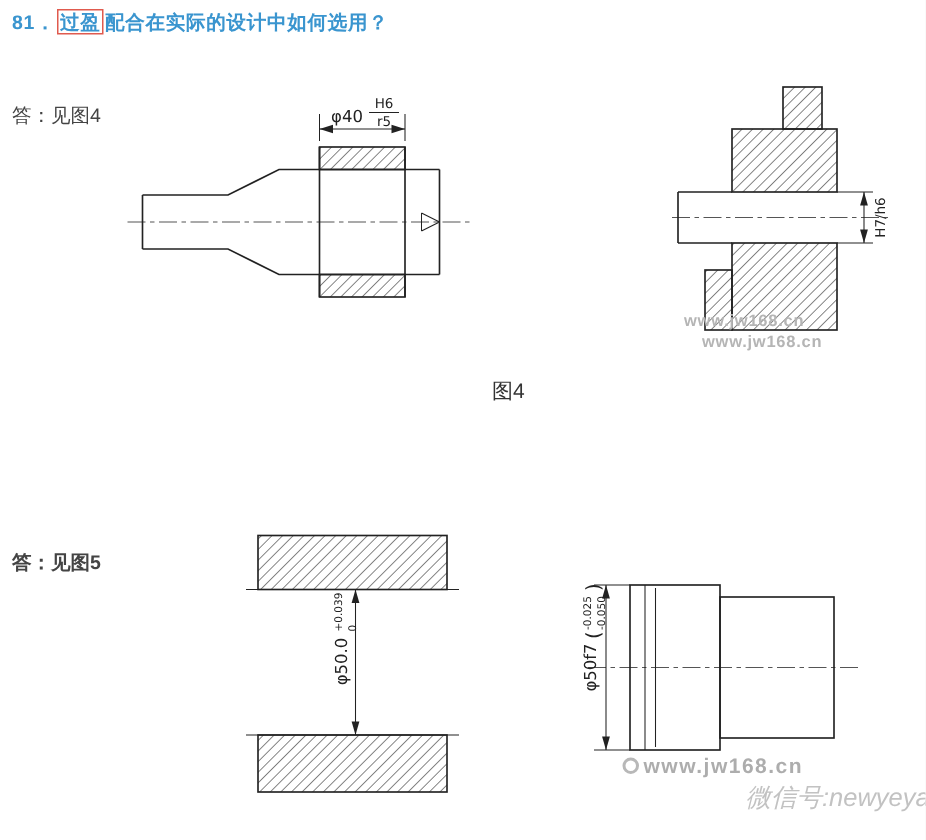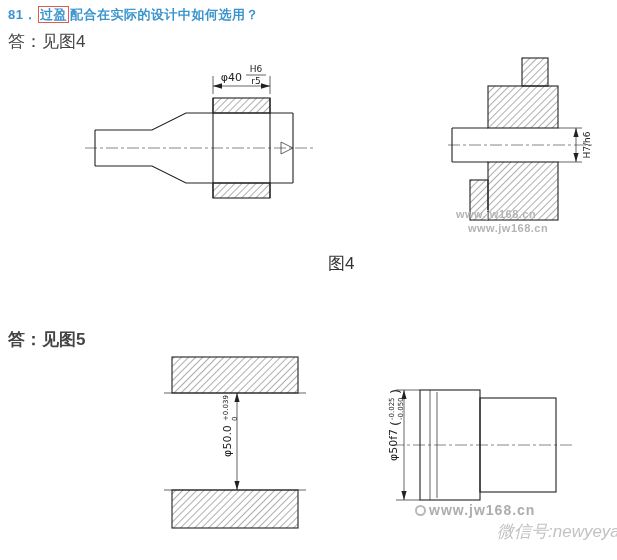--- a/index.html
+++ b/index.html
@@ -5,22 +5,22 @@
   * { box-sizing: border-box; }
   body { margin: 0; background: #e9e9e9; }
   .page {
     position: relative; width: 617px; height: 560px; background: #ffffff;
     font-family: "Liberation Sans", "DejaVu Sans", sans-serif;
     overflow: hidden;
   }
   .abs { position: absolute; }
   .question { color: var(--question_blue, #3a95cf); font-size: 13px; font-weight: bold; letter-spacing: .5px; white-space: nowrap; }
   .hl { border: 1px solid var(--highlight_red, #e05a4e); padding: 0 1px; margin: 0 1px; }
-  .answer { color: var(--body_text, #444); font-size: 17px; white-space: nowrap; }
-  .caption { color: #333; font-size: 17px; white-space: nowrap; }
+  .answer { color: var(--body_text, #444); font-size: 13px; white-space: nowrap; margin-top: 38px; }
+  .caption { color: #333; font-size: 14px; white-space: nowrap; }
   .wm-small { color: var(--watermark_gray, #b5b5b5); font-size: 11px; font-weight: bold; letter-spacing: .5px; white-space: nowrap; }
   .wm-big { color: #adadad; font-size: 14px; font-weight: bold; letter-spacing: 1px; white-space: nowrap; }
   .wm-wechat { color: #c2c2c2; font-size: 17px; font-style: italic; white-space: nowrap; }
   .logo-ring { display: inline-block; width: 11px; height: 11px; border: 2px solid #b8b8b8; border-radius: 50%; margin-right: 3px; vertical-align: -1px; }
   svg.fig { position: absolute; left: 0; }
   svg text { font-family: "DejaVu Sans", sans-serif; fill: #222; }
   .ln   { stroke: #222; stroke-width: 1.1; fill: none; }
   .thin { stroke: #222; stroke-width: .7; fill: none; }
   .cl   { stroke: #555; stroke-width: .7; fill: none; stroke-dasharray: 12 3 3 3; }
   .hatch1 { fill: url(#hatch1); stroke: #222; stroke-width: 1.1; }

